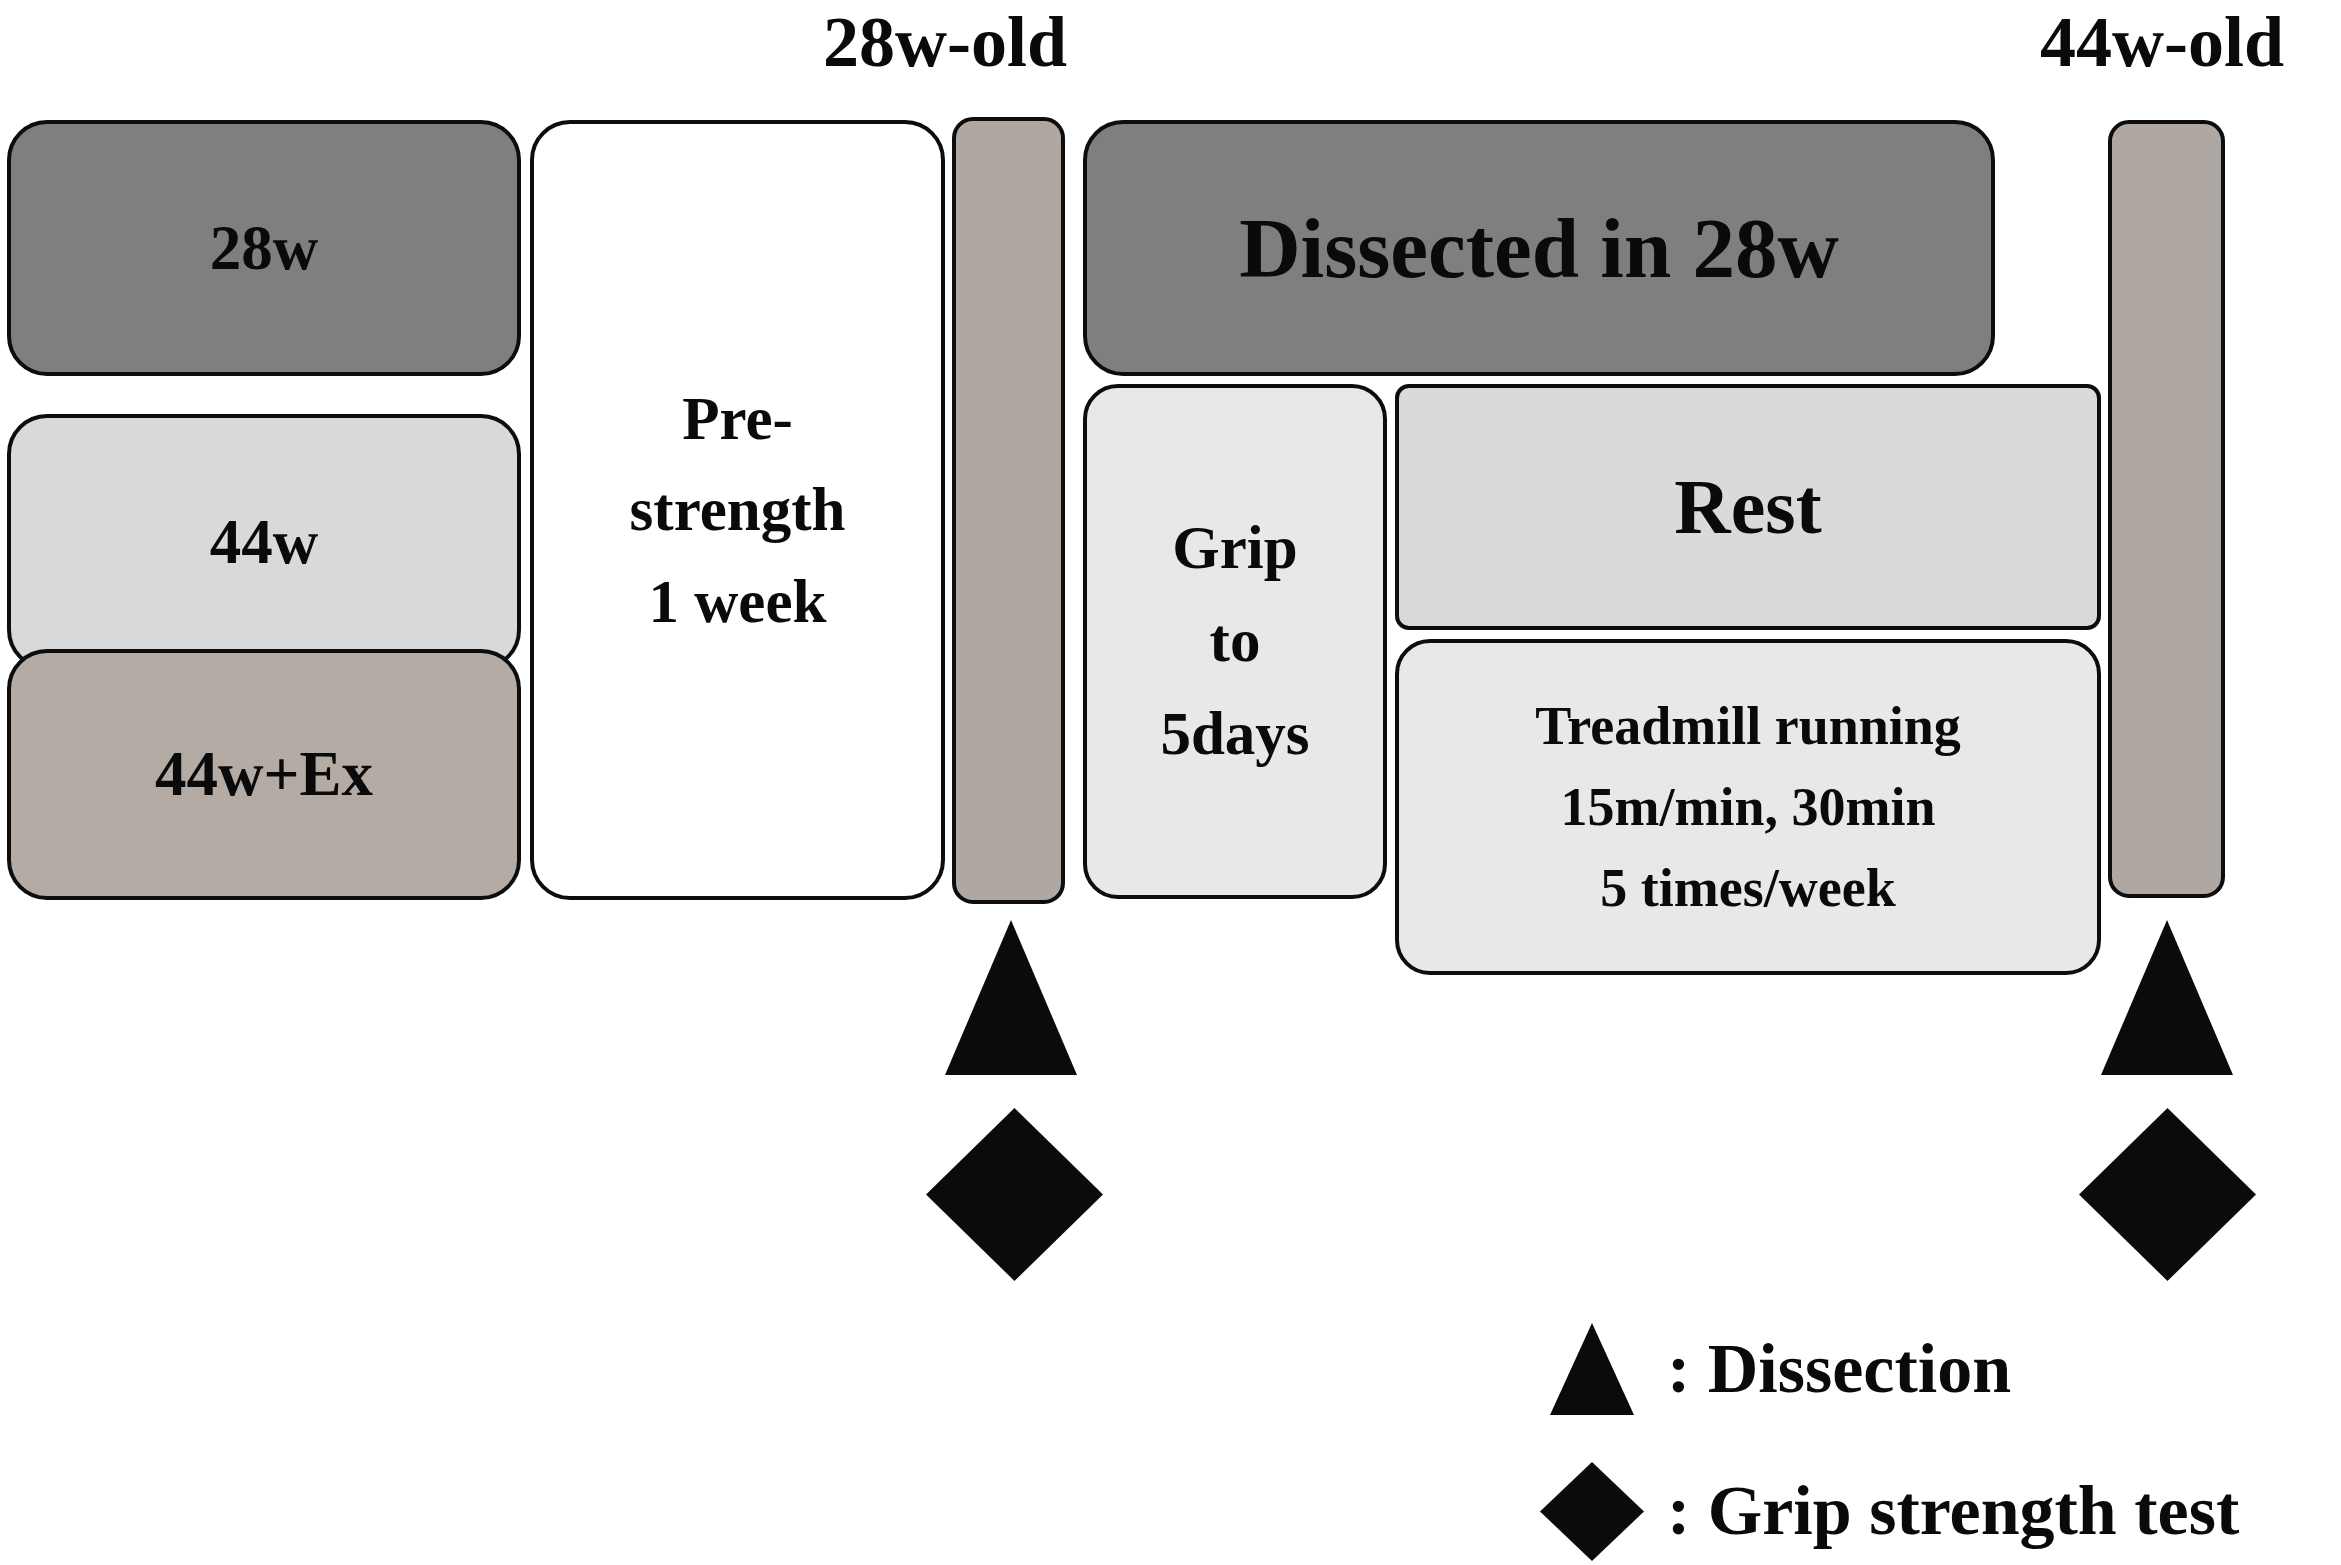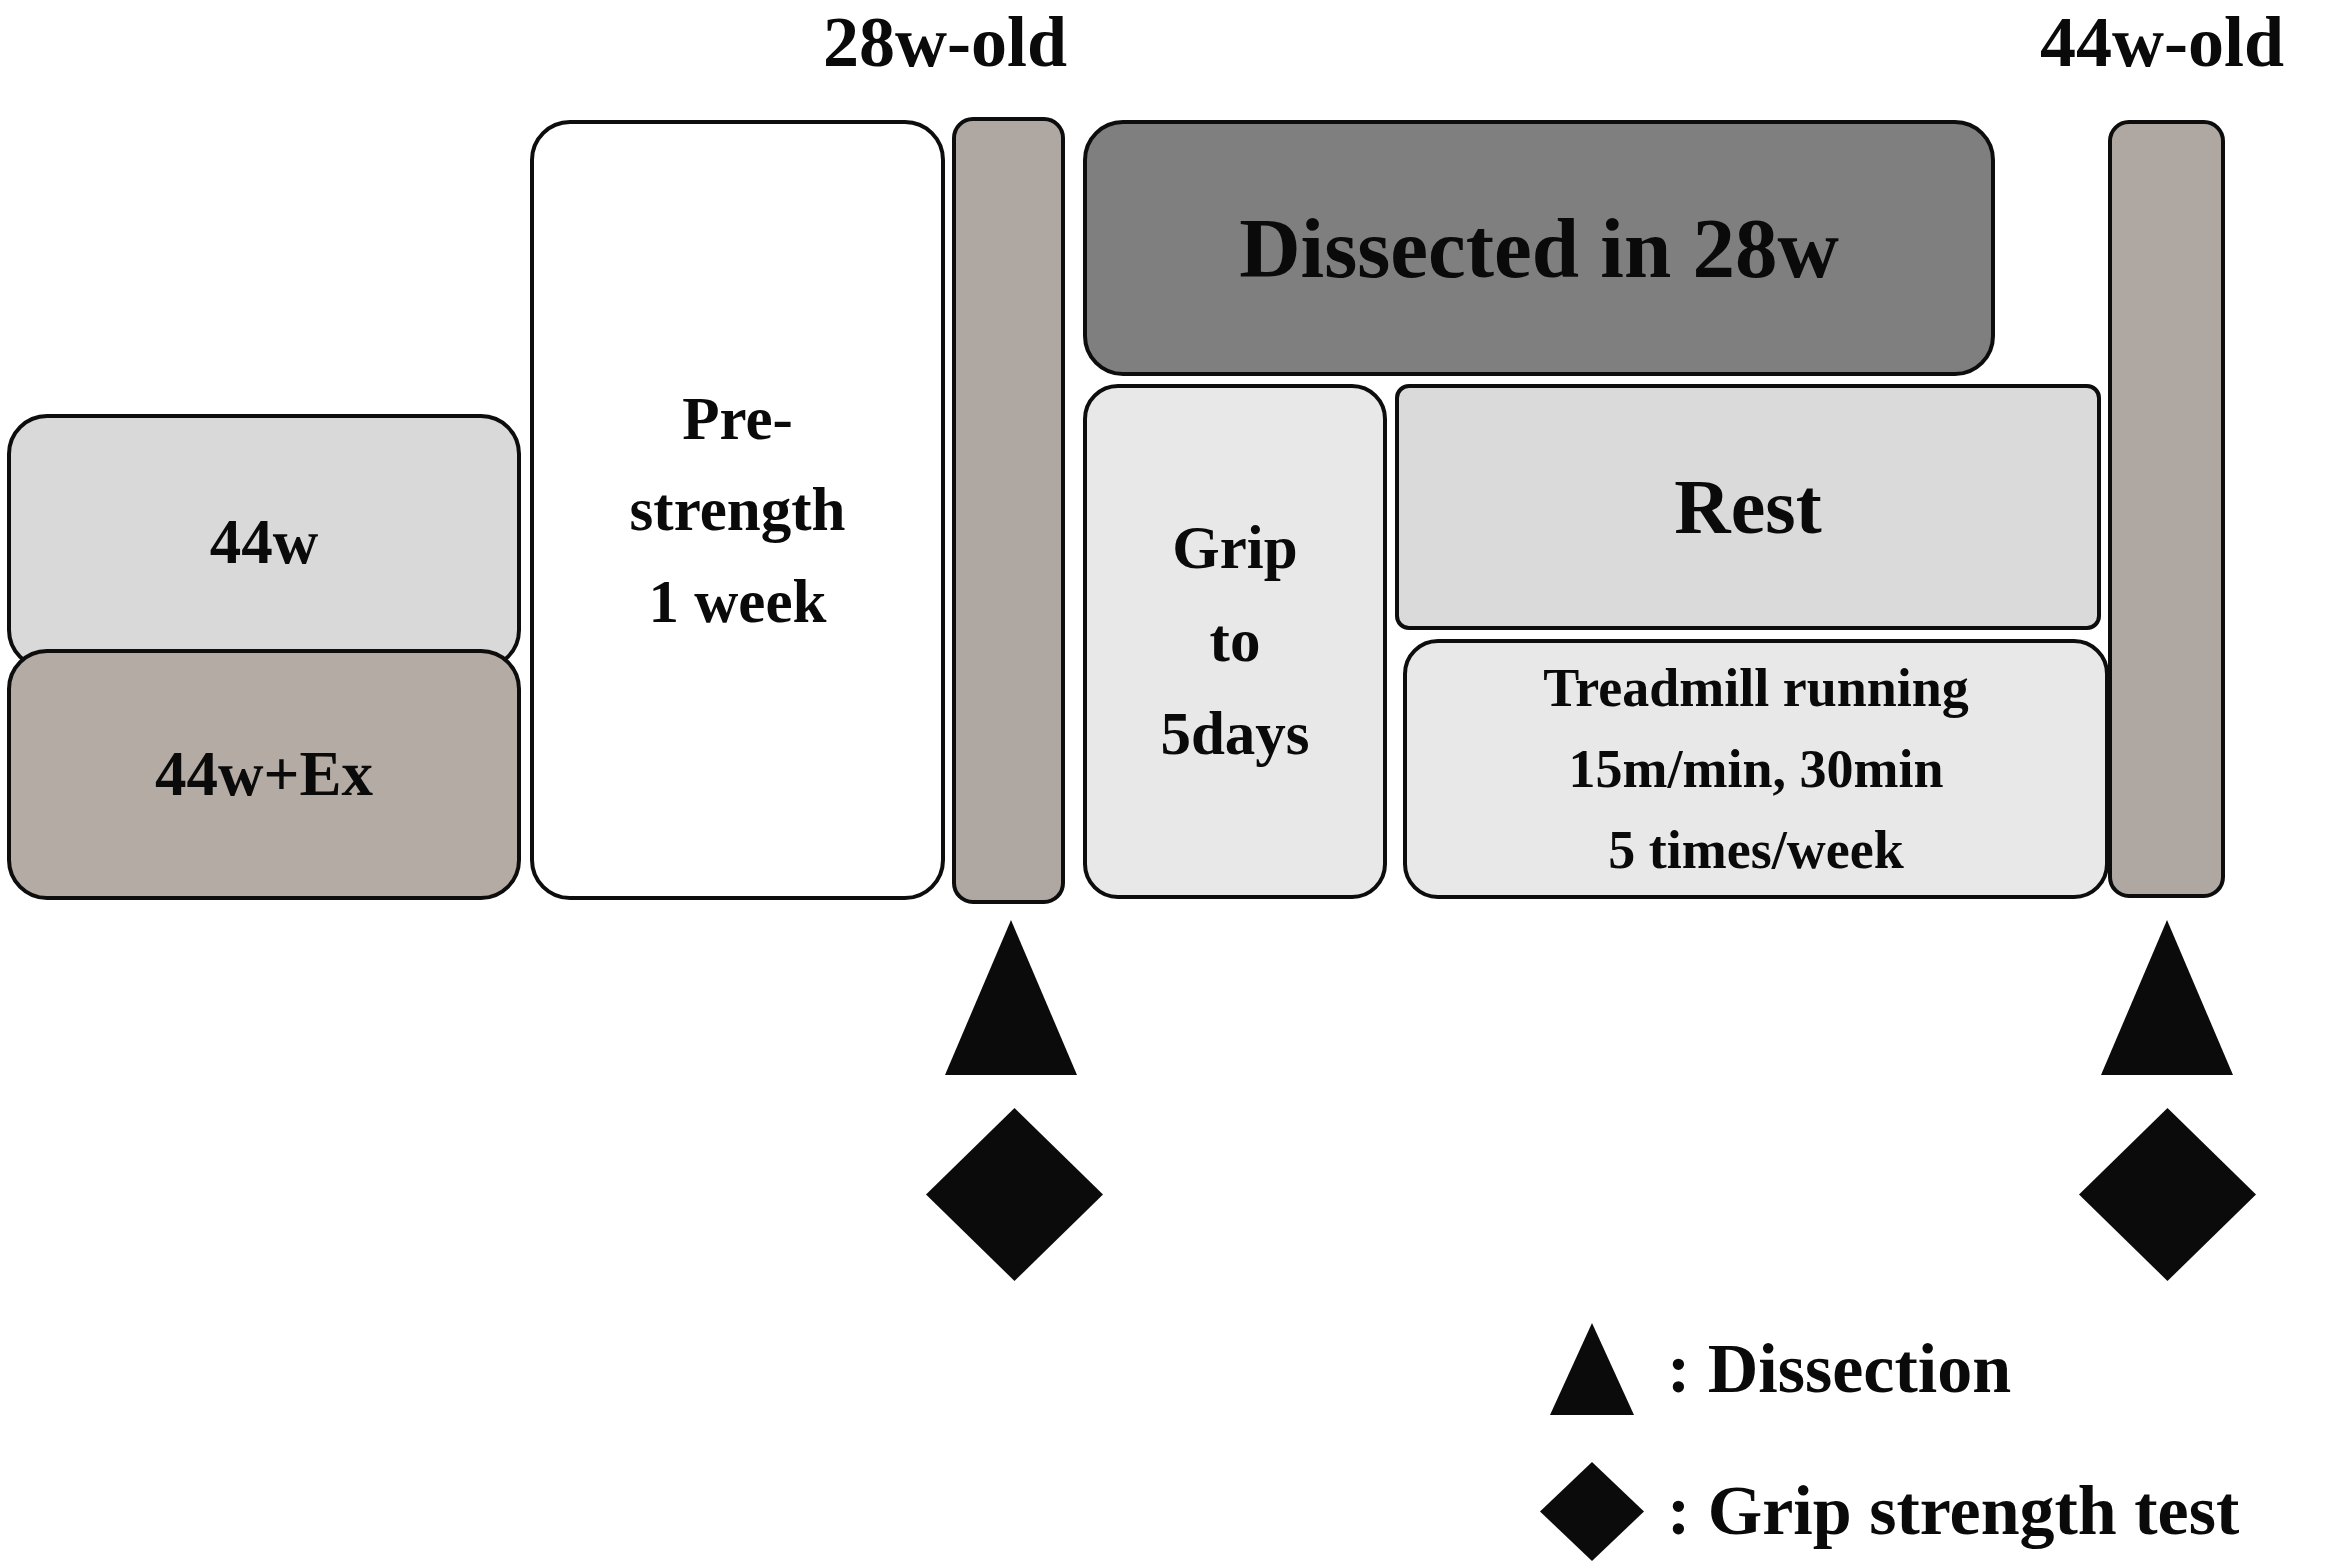--- a/index.html
+++ b/index.html
@@ -70,20 +70,23 @@
   }
 </style>
 </head>
 <body>
 
 <div id="stage">
 
   <div class="top-label" style="left:945px;">28w-old</div>
   <div class="top-label" style="left:2162px;">44w-old</div>
 
+  <div class="box rounded group-box" style="top:120px;height:256px;background:var(--dark-gray);">
+    <span class="g-label">28w</span>
+  </div>
   <div class="box rounded group-box" style="top:384px;height:256px;background:var(--light-gray);margin-top:30px;">
     <span class="g-label">44w</span>
   </div>
   <div class="box rounded group-box" style="top:649px;height:251px;background:var(--taupe-gray);">
     <span class="g-label">44w+Ex</span>
   </div>
 
   <div class="box rounded" style="left:530px;top:120px;width:415px;height:780px;background:#ffffff;">
     <div class="multiline">
       <div>Pre-</div>
@@ -103,21 +106,21 @@
       <div>Grip</div>
       <div>to</div>
       <div>5days</div>
     </div>
   </div>
 
   <div class="box" style="left:1395px;top:384px;width:706px;height:246px;background:var(--rest-gray);border-radius:14px;">
     <span style="font-size:78px;">Rest</span>
   </div>
 
-  <div class="box" style="left:1395px;top:639px;width:706px;height:260px;background:var(--pale-gray);border-radius:35px;margin-left:8px;">
+  <div class="box" style="left:1395px;top:639px;width:706px;height:336px;background:var(--pale-gray);border-radius:35px;">
     <div class="multiline" style="font-size:54px;line-height:1.5;">
       <div>Treadmill running</div>
       <div>15m/min, 30min</div>
       <div>5 times/week</div>
     </div>
   </div>
 
   <div class="bar" style="left:2108px;top:120px;width:117px;height:778px;"></div>
 
   <div class="tri" style="left:945px;top:920px;width:132px;height:155px;"></div>

